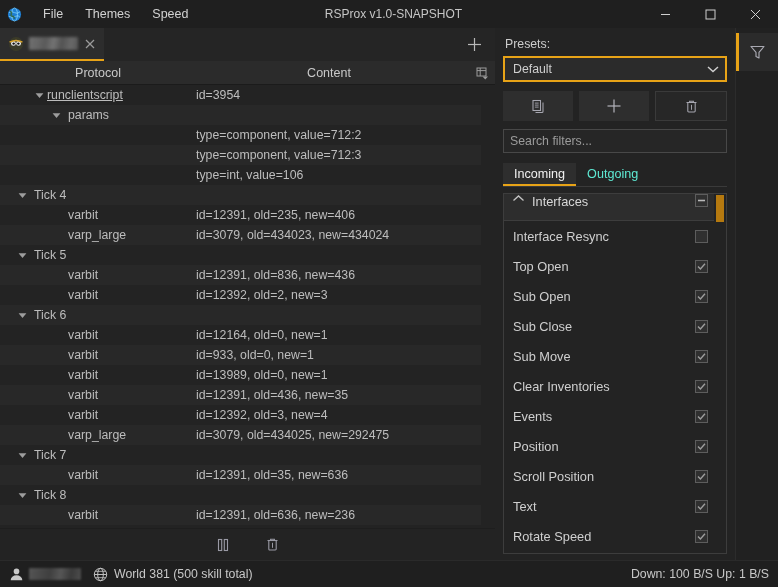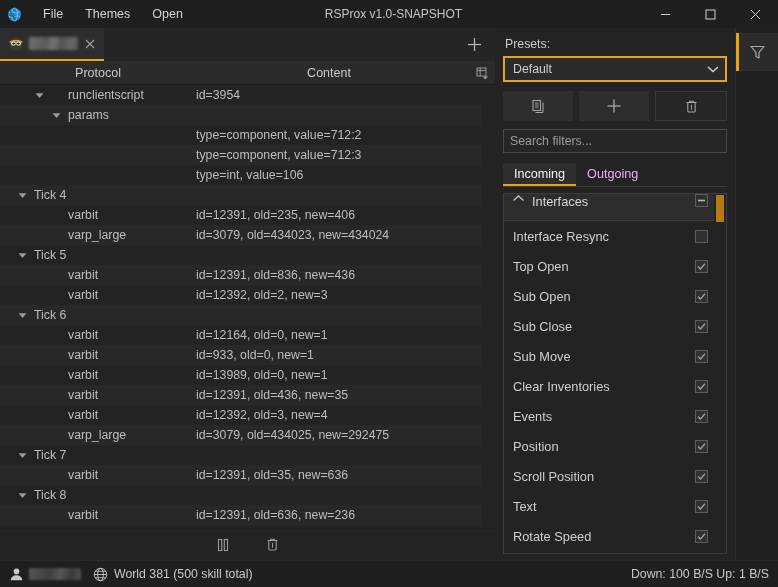--- a/index.html
+++ b/index.html
@@ -145,21 +145,21 @@
   }
   .search-box input {
     width:100%; background: transparent; border: none; outline: none;
     font-family: "Liberation Sans", sans-serif;
     font-size: 12.3px; color: #d0d0d0;
   }
   .search-box input::placeholder { color: #9b9b9b; opacity: 1; }
 
   .io-tabs { display: flex; margin-top: 10px; border-bottom: 1px solid #3a3a3a; }
   .io-tab {
-    padding: 4px 11px 5px 11px; font-size: 12.6px; color: #f0abfc;
+    padding: 4px 11px 5px 11px; font-size: 12.6px; color: #5eead4;
   }
   .io-tab.active {
     background: #2e2e2e; color: #f0f0f0;
     box-shadow: inset 0 -2px 0 0 #e8a317;
   }
 
   .filter-list-wrap {
     margin-top: 6px; flex: 1; min-height: 0;
     border: 1px solid #3d3d3d; display: flex; background:#232323;
     margin-bottom: 6px;
@@ -225,21 +225,21 @@
       <svg class="globe-ico" viewBox="0 0 16 16">
         <circle cx="8" cy="8" r="7" fill="#1e7fd4"></circle>
         <path d="M2 6 Q5 4 8 6 T14 5 M2 10 Q6 12 9 10 T14 11" stroke="#6fc4f5" stroke-width="1" fill="none"></path>
         <ellipse cx="8" cy="8" rx="3.2" ry="7" stroke="#7fd0f7" stroke-width=".9" fill="none"></ellipse>
         <path d="M3.5 4.5 q2 1.5 1 3.5 t2.5 2 l1 2.5" stroke="#2a5e36" stroke-width="1.6" fill="none" opacity=".85"></path>
       </svg>
     </div>
     <div class="menu-items">
       <div class="menu-item">File</div>
       <div class="menu-item">Themes</div>
-      <div class="menu-item">Open</div>
+      <div class="menu-item">Speed</div>
     </div>
     <div class="win-title">RSProx v1.0-SNAPSHOT</div>
     <div class="win-ctrls">
       <div class="win-btn">
         <svg width="11" height="11" viewBox="0 0 11 11">
           <line x1="1" y1="5.5" x2="10" y2="5.5" stroke="#cfcfcf" stroke-width="1"></line>
         </svg>
       </div>
       <div class="win-btn">
         <svg width="11" height="11" viewBox="0 0 11 11">
@@ -299,21 +299,21 @@
       </div>
 
       <div class="tree-wrap">
         <div class="tree" id="tree">
             <div class="row odd">
               <span class="caret" style="margin-left: 33px;">
                 <svg width="9" height="7" viewBox="0 0 9 7">
                   <path d="M0.6 1.3 L8.4 1.3 L4.5 6 Z" fill="#9d9d9d"></path>
                 </svg>
               </span>
-              <span class="proto" style="margin-left: 22px;">runclientscript</span>
+              <span class="proto" style="margin-left: 1px; text-decoration: underline;">runclientscript</span>
               <span class="content-cell">id=3954</span>
             </div>
             <div class="row even">
               <span class="caret" style="margin-left: 50px;">
                 <svg width="9" height="7" viewBox="0 0 9 7">
                   <path d="M0.6 1.3 L8.4 1.3 L4.5 6 Z" fill="#9d9d9d"></path>
                 </svg>
               </span>
               <span class="proto" style="margin-left: 5px;">params</span>
               <span class="content-cell"></span>

